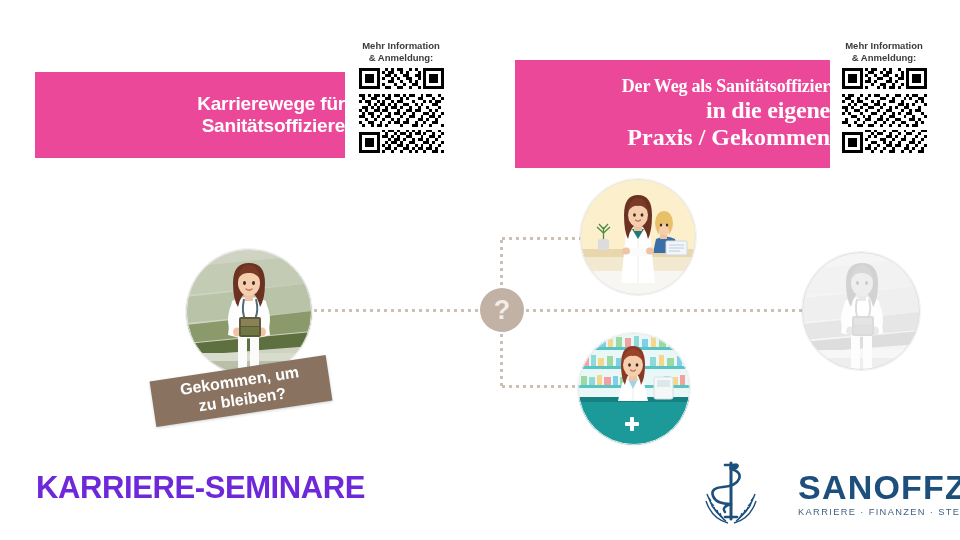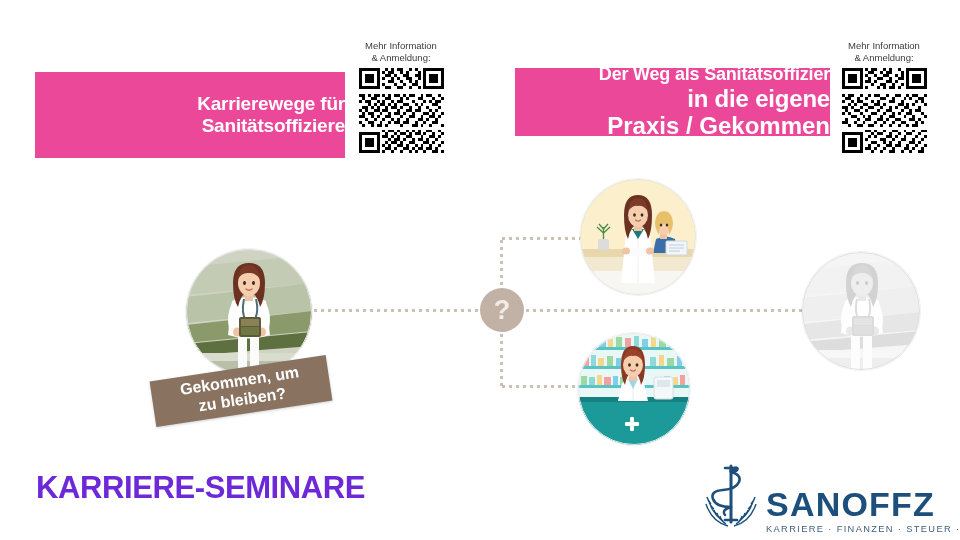--- a/index.html
+++ b/index.html
@@ -35,29 +35,30 @@
     font-size: 19px;
     letter-spacing: -0.2px;
     white-space: nowrap;
   }
   .banner .l3 {
     font-weight: normal;
     font-size: 19px;
     white-space: nowrap;
   }
   .banner-left  { left: 35px;  top: 72px; width: 310px; height: 86px; }
-  .banner-right { left: 515px; top: 68px; width: 315px; height: 68px; }
+  .banner-right { left: 515px; top: 60px; width: 315px; height: 108px; font-family: Liberation Serif, serif; }
   .banner-right .l1 { font-size: 18px; }
   .banner-right .l2, .banner-right .l3 { font-size: 24px; font-weight: bold; }
 
   
   .qr-block {
     position: absolute;
     width: 96px;
     text-align: center;
+    font-weight: bold;
   }
   .qr-left  { left: 353px; top: 40px; }
   .qr-right { left: 836px; top: 40px; }
   .qr-caption {
     font-size: 9.5px;
     color: #3b3b3b;
     line-height: 1.28;
     margin-bottom: 4px;
     white-space: nowrap;
   }
@@ -142,21 +143,22 @@
     color: #6d28d9;
     letter-spacing: -0.4px;
   }
   .logo {
     position: absolute;
     left: 700px;
     top: 452px;
     width: 232px;
     height: 82px;
     display: flex;
-    align-items: flex-end;
+    align-items: center;
+    gap: 32px;
   }
   .logo-mark { width: 62px; height: 76px; flex: 0 0 62px; }
   .logo-text { margin-left: 4px; }
   .logo-name {
     font-size: 34px;
     font-weight: bold;
     color: #1d4f7c;
     letter-spacing: 1.2px;
     line-height: 1;
   }

